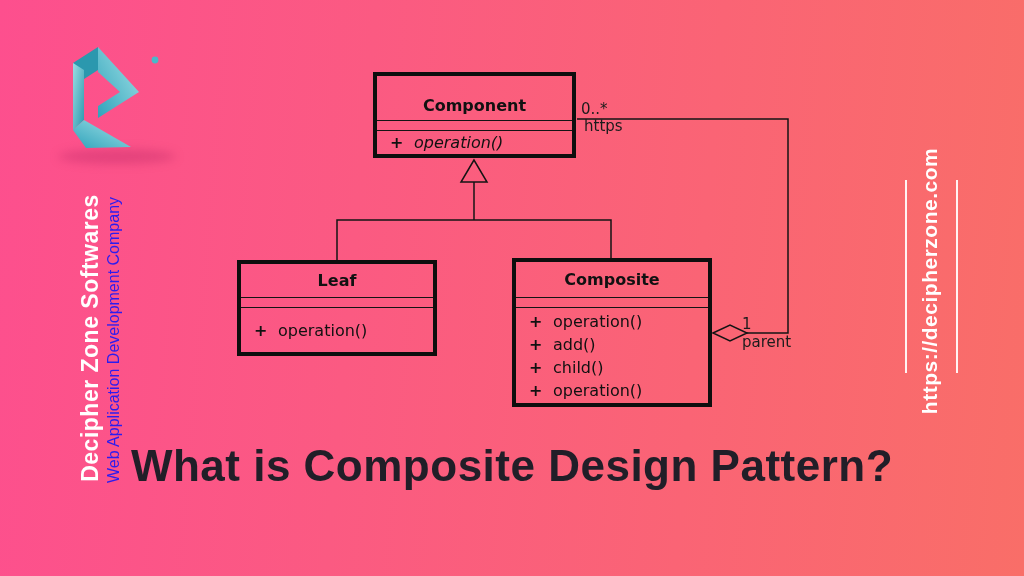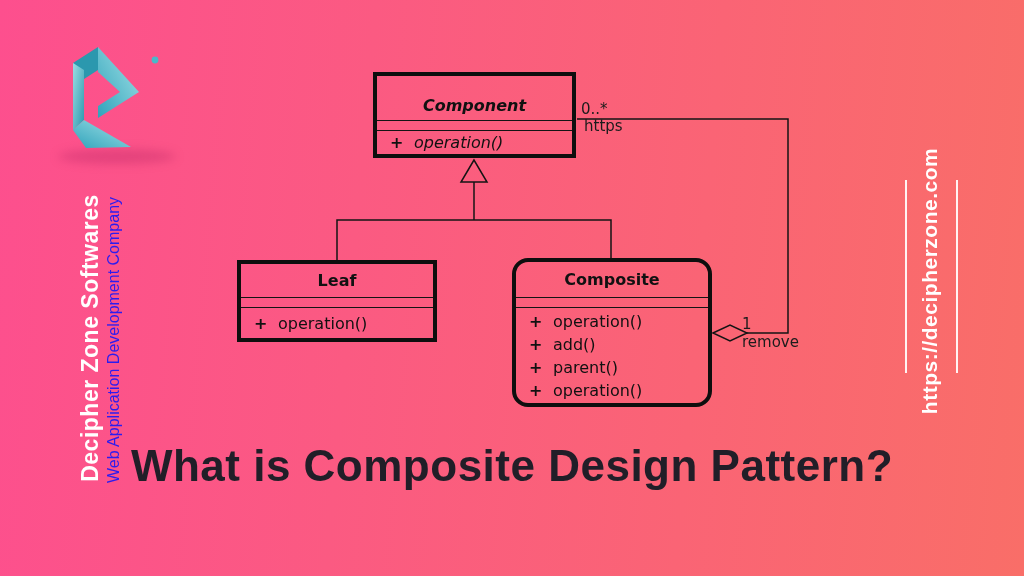--- a/index.html
+++ b/index.html
@@ -18,36 +18,36 @@
     box-sizing:border-box;
     display:flex;flex-direction:column;
     font-family:"DejaVu Sans",sans-serif;
     color:#111;
   }
   .uml-title{
     display:flex;align-items:center;justify-content:center;
     font-weight:bold;font-size:16px;
     border-bottom:1.5px solid #141414;
   }
-  .uml-title.abstract{font-style:italic;margin-top:15px;}
+  .uml-title.abstract{margin-top:15px;}
   .uml-attrs{border-bottom:1.5px solid #141414;}
   .uml-methods{display:flex;flex-direction:column;justify-content:center;flex:1;}
   .method-row{display:flex;align-items:center;padding-left:13px;font-size:16px;line-height:23px;}
   .method-row .vis{font-weight:bold;width:24px;}
   .method-row.abstract .sig{font-style:italic;}
   
   #box-component{left:373px;top:72px;width:203px;height:86px;}
   #box-component .uml-title{height:37px;}
   #box-component .uml-attrs{height:11px;}
   
-  #box-leaf{left:237px;top:260px;width:200px;height:82px;}
+  #box-leaf{left:237px;top:260px;width:200px;height:96px;}
   #box-leaf .uml-title{height:33px;}
   #box-leaf .uml-attrs{height:9px;}
   
-  #box-composite{left:512px;top:258px;width:200px;height:149px;border-radius:16px;}
+  #box-composite{left:512px;top:258px;width:200px;height:149px;}
   #box-composite .uml-title{height:35px;}
   #box-composite .uml-attrs{height:9px;}
   
   #connectors{position:absolute;left:0;top:0;width:1024px;height:576px;pointer-events:none;}
   
   .rel-label{
     position:absolute;font-family:"DejaVu Sans",sans-serif;
     font-size:15px;color:#1c1c1c;white-space:nowrap;line-height:15px;
   }
   #lbl-child-mult{left:581px;top:102px;}
@@ -159,29 +159,29 @@
       <div class="method-row">
         <span class="vis">+</span>
         <span class="sig">operation()</span>
       </div>
       <div class="method-row">
         <span class="vis">+</span>
         <span class="sig">add()</span>
       </div>
       <div class="method-row">
         <span class="vis">+</span>
-        <span class="sig">parent()</span>
+        <span class="sig">child()</span>
       </div>
       <div class="method-row">
         <span class="vis">+</span>
         <span class="sig">operation()</span>
       </div>
     </div>
   </div>
 
   <div class="rel-label" id="lbl-child-mult">0..*</div>
   <div class="rel-label" id="lbl-child-role">https</div>
   <div class="rel-label" id="lbl-parent-mult">1</div>
-  <div class="rel-label" id="lbl-parent-role">remove</div>
+  <div class="rel-label" id="lbl-parent-role">parent</div>
 
   <div id="heading">What is Composite Design Pattern?</div>
 
 </div>
 
 </body></html>

